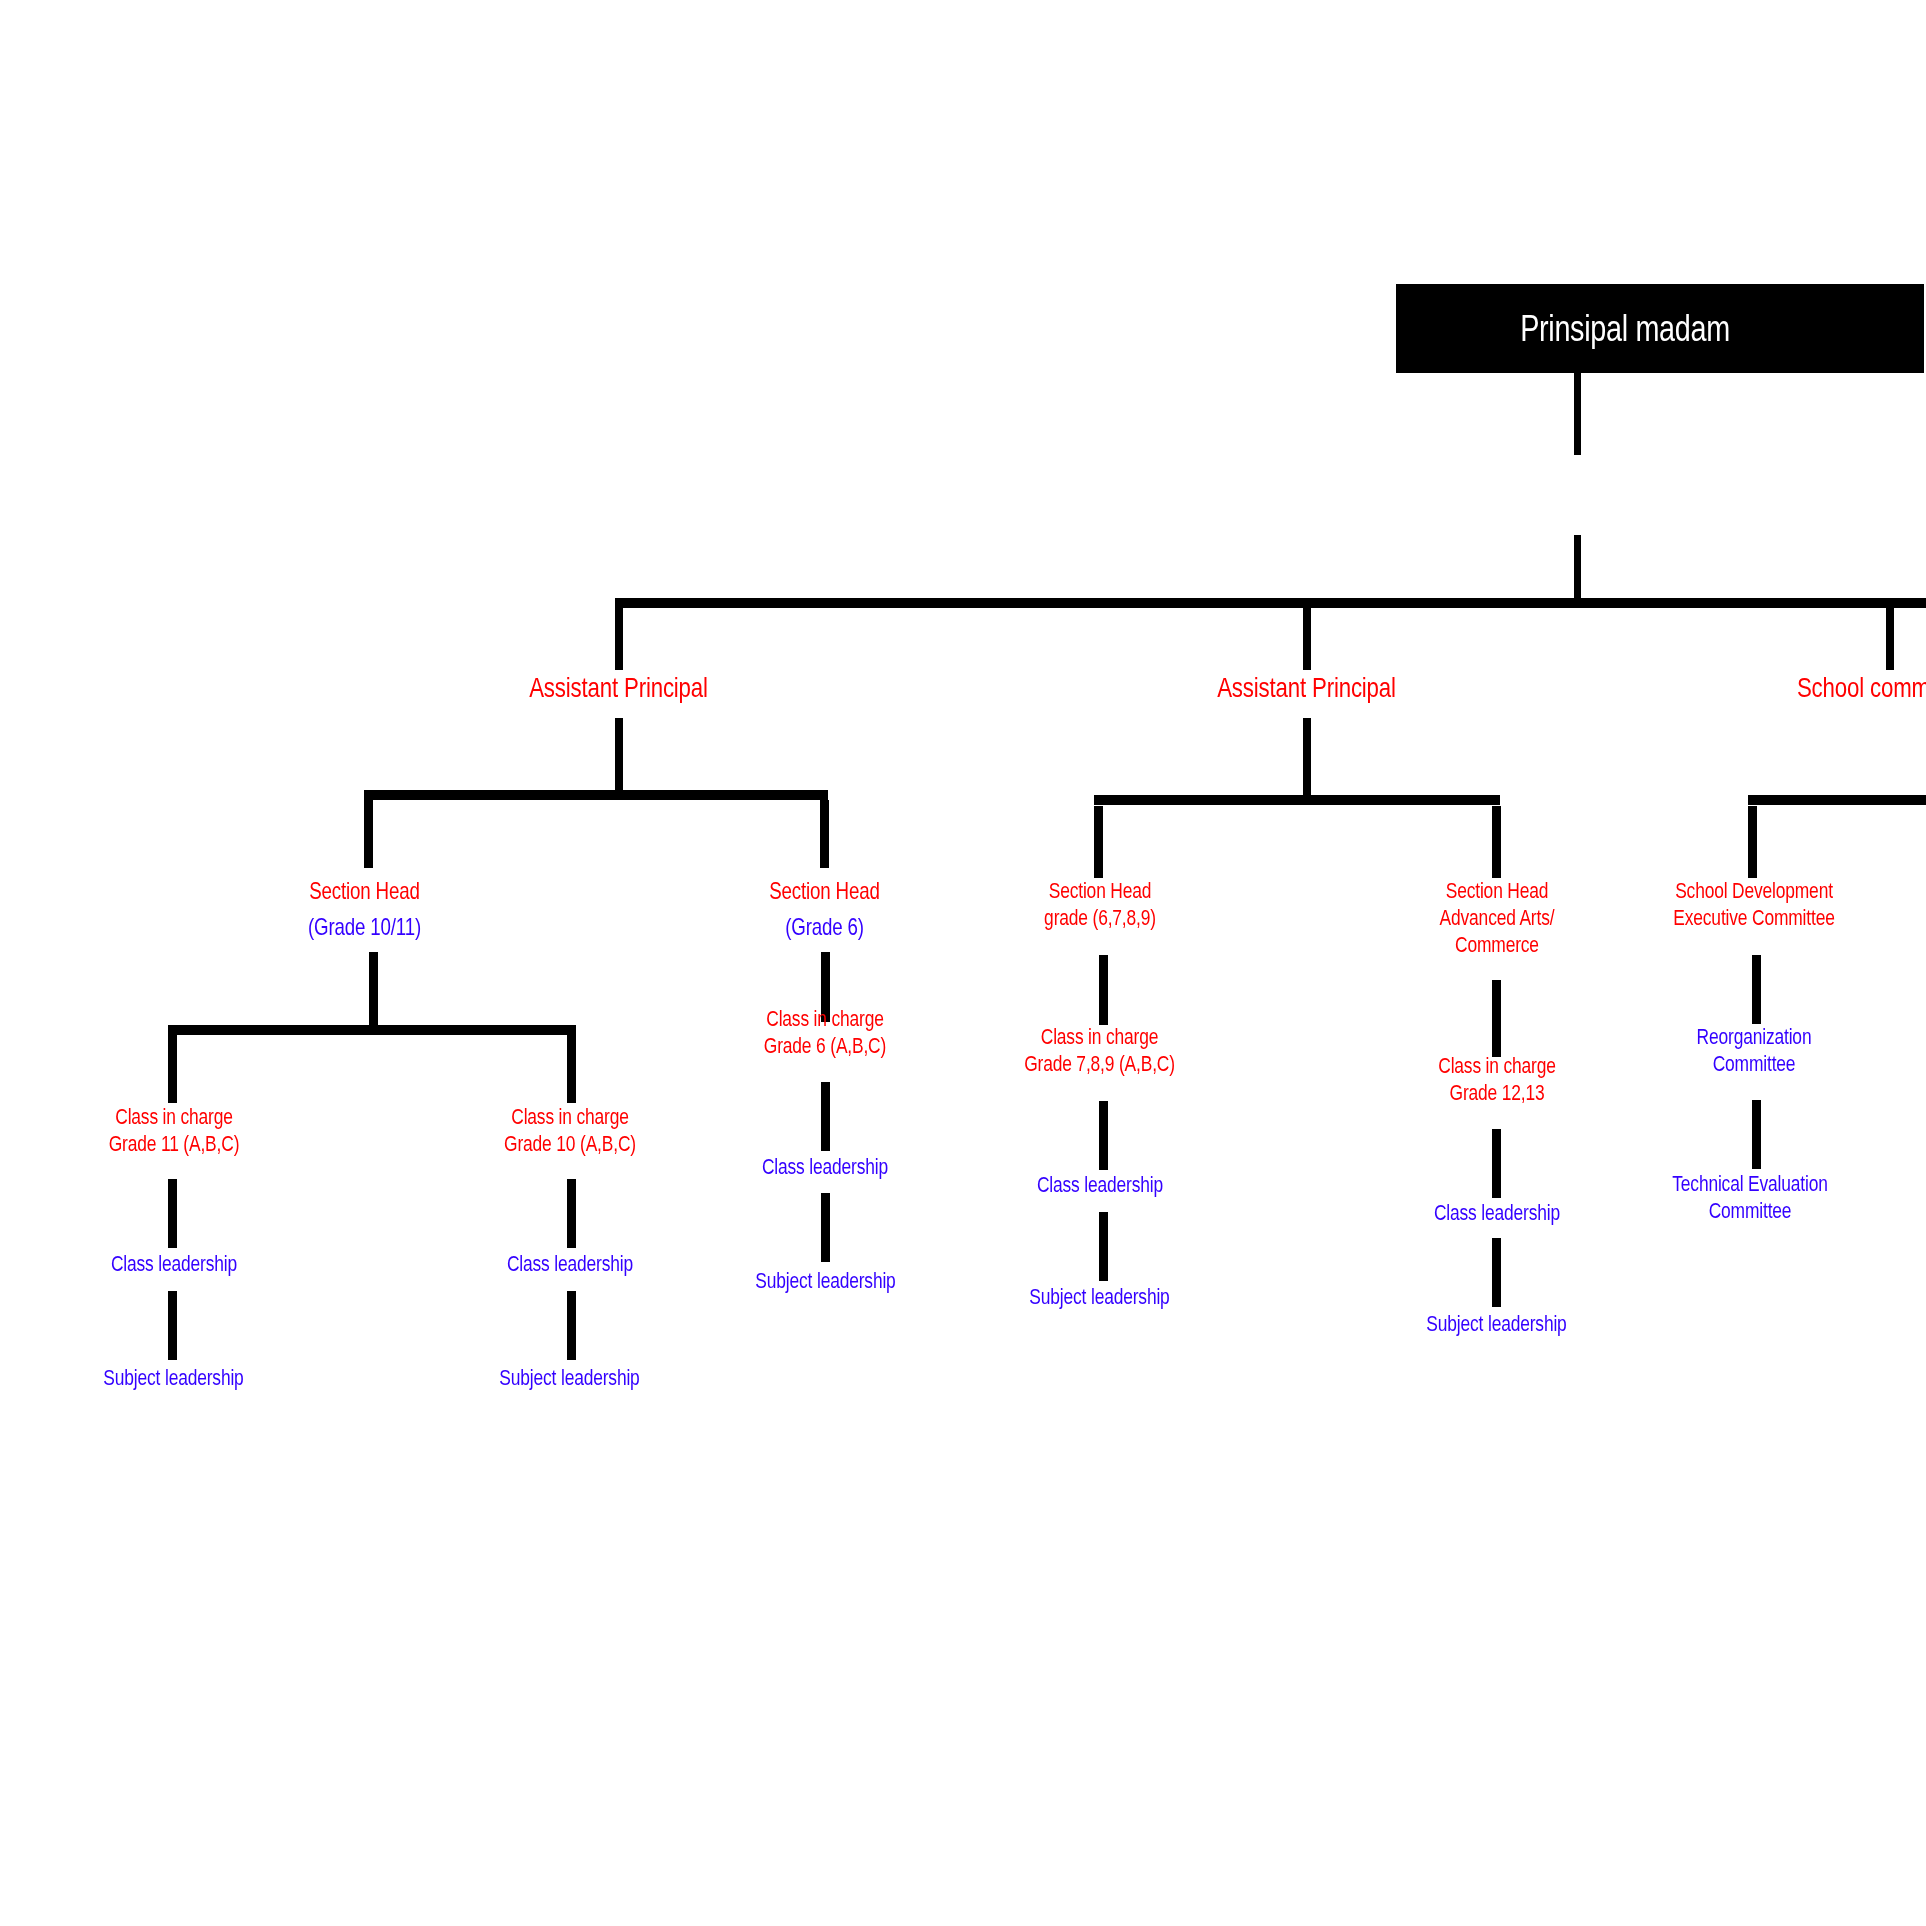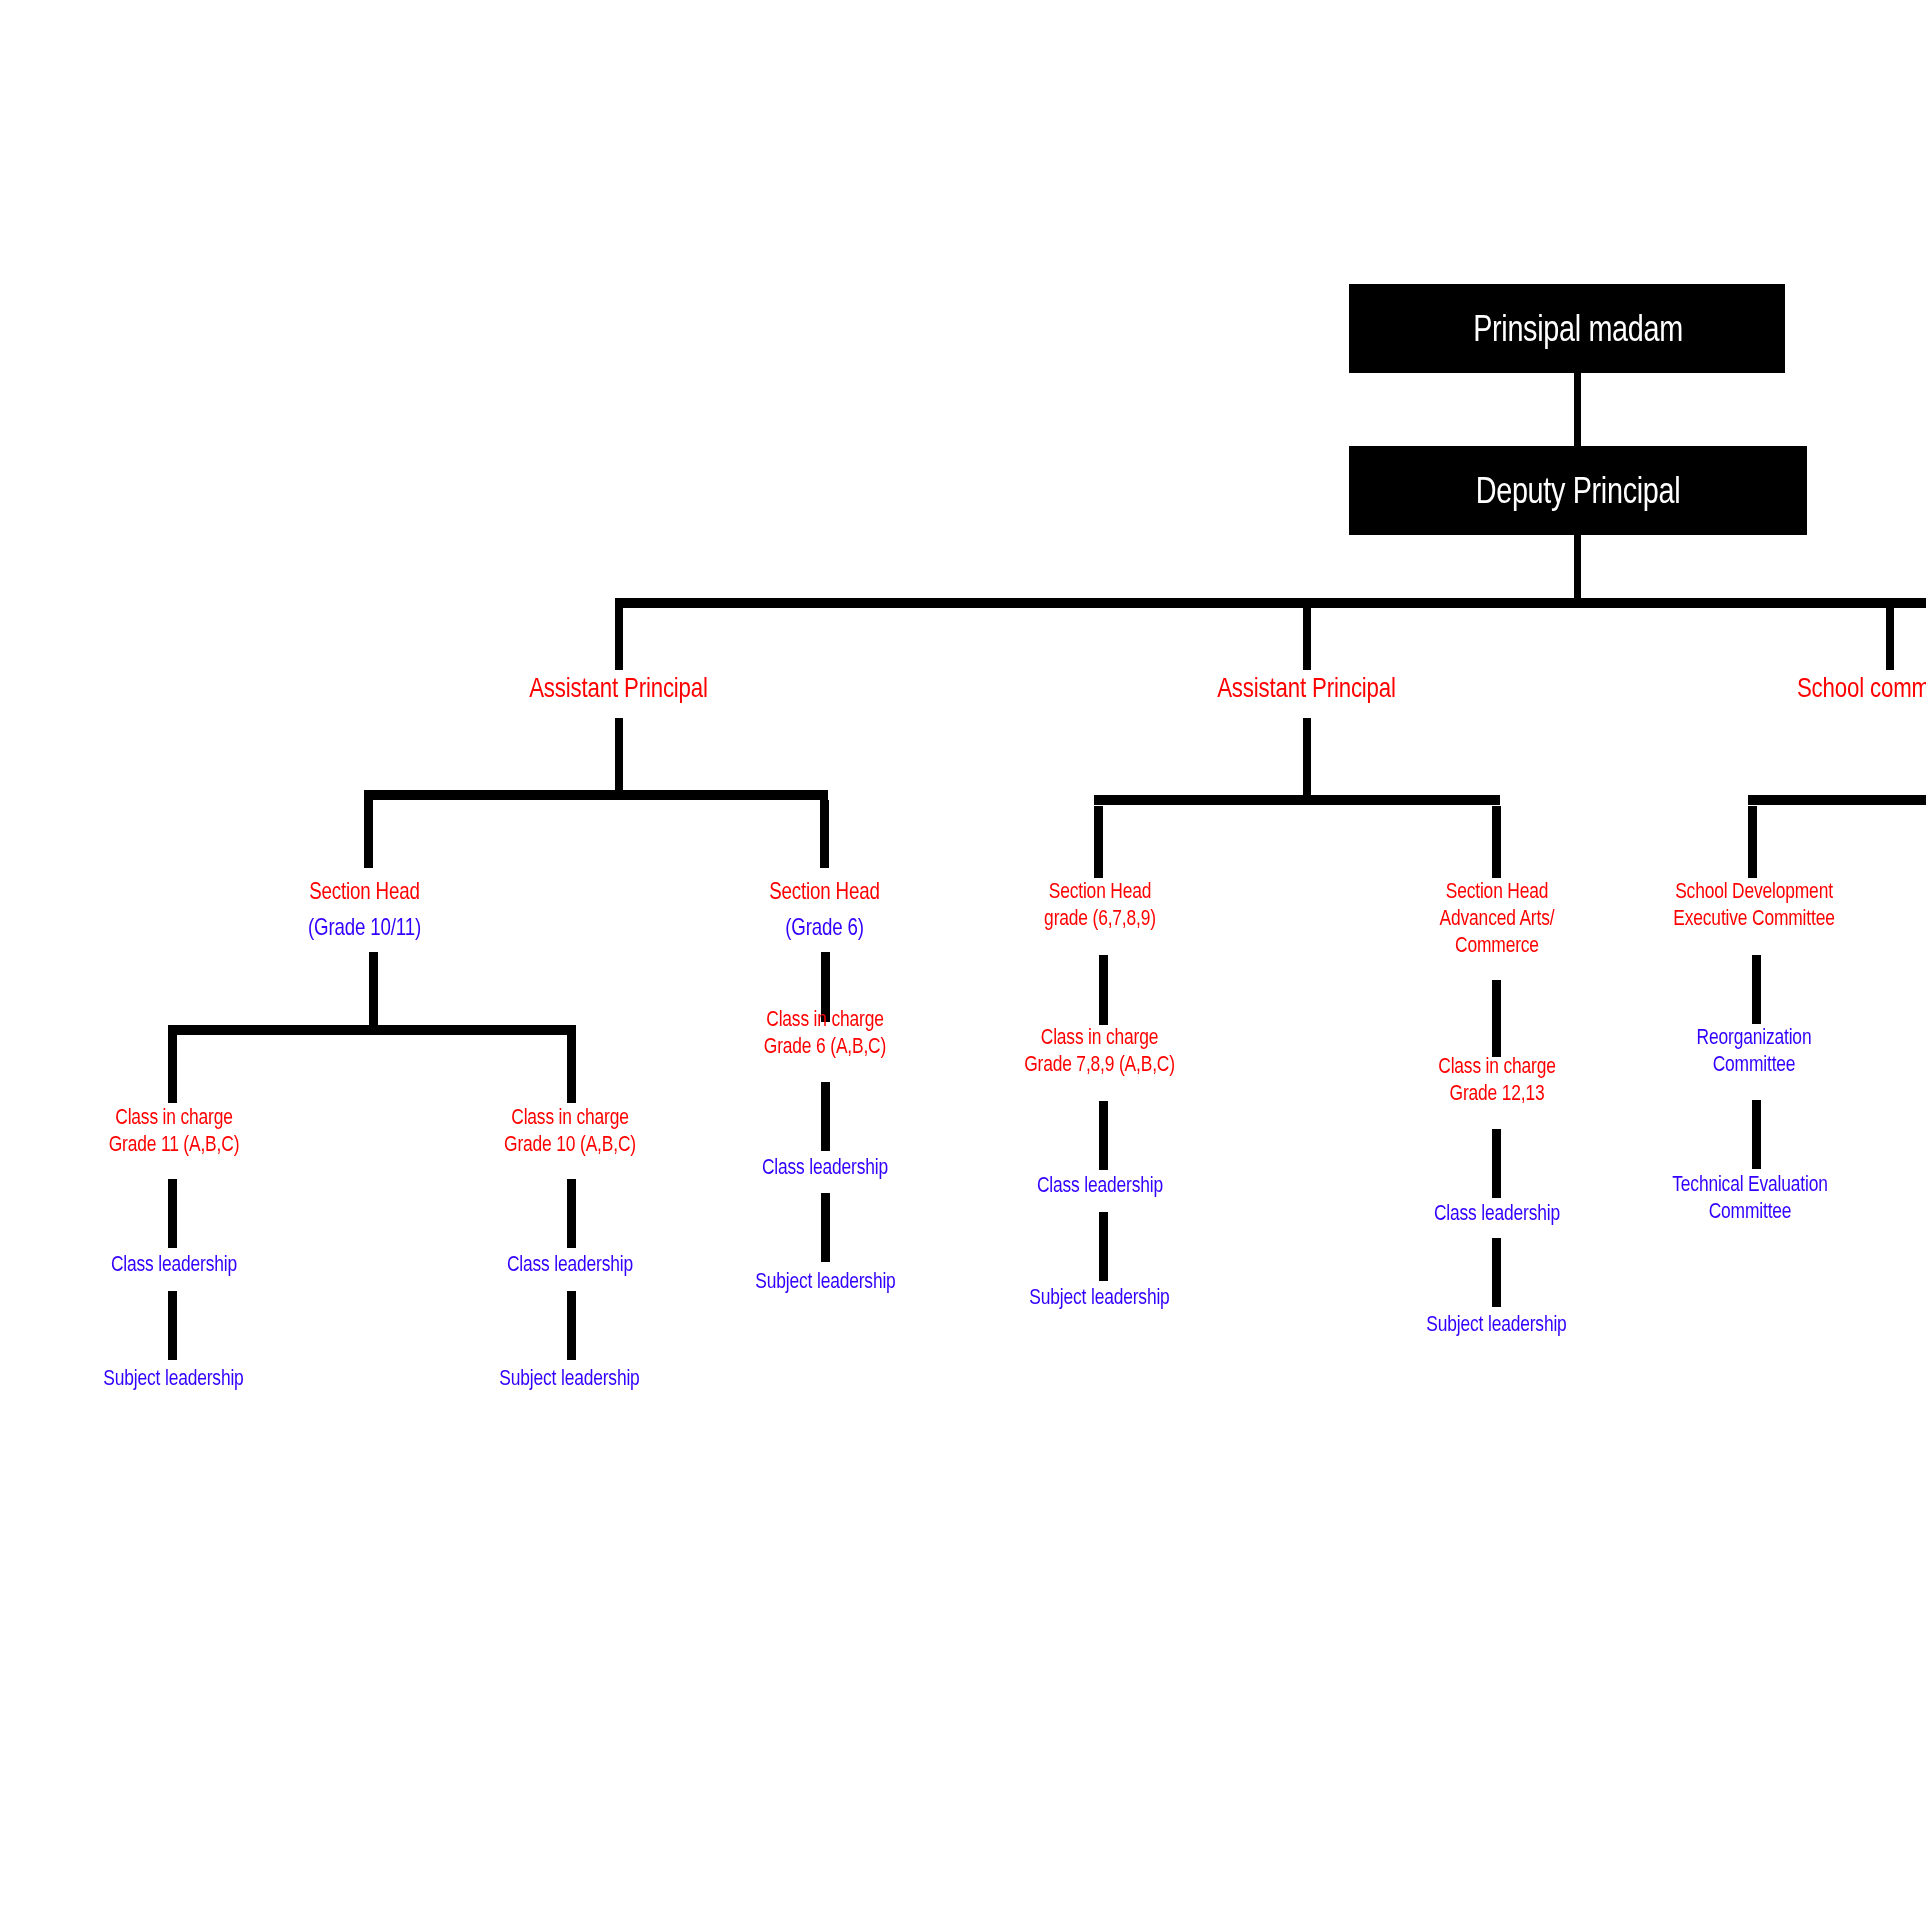--- a/index.html
+++ b/index.html
@@ -46,29 +46,26 @@
   .l1{ font-size:28.5px; }
   .l2{ font-size:24px; }
   .l3{ font-size:22.3px; }
   .two-color .blue{display:block;}
 </style>
 </head>
 <body>
 
 <div id="stage">
 
-  <div class="boxwrap" style="left:1349px;top:284px;width:436px;height:89px;">
+  <div class="boxwrap" style="left:1396px;top:284px;width:528px;height:89px;">
     <div class="boxnode" style="left:0;top:0;width:458px;height:89px;font-size:36px;">Prinsipal madam</div>
   </div>
 
   <div class="vline" style="left:1574px;top:373px;width:7px;height:82px;"></div>
 
-  <div class="boxwrap" style="left:1349px;top:446px;width:458px;height:89px;">
-    <div class="boxnode" style="left:0;top:0;width:458px;height:89px;font-size:36px;">Deputy Principal</div>
-  </div>
 
   <div class="vline" style="left:1574px;top:535px;width:7px;height:64px;"></div>
   <div class="hline" style="left:615px;top:598px;width:2018px;height:10px;"></div>
 
   <div class="vline" style="left:615px;top:608px;width:7.7px;height:62px;"></div>
   <div class="vline" style="left:1303px;top:608px;width:7.7px;height:62px;"></div>
   <div class="vline" style="left:1886px;top:608px;width:7.7px;height:62px;"></div>
 
   <div class="tnode cond red l1" style="left:422px;top:670px;width:393px;">Assistant Principal</div>
   <div class="tnode cond red l1" style="left:1110px;top:670px;width:393px;">Assistant Principal</div>

